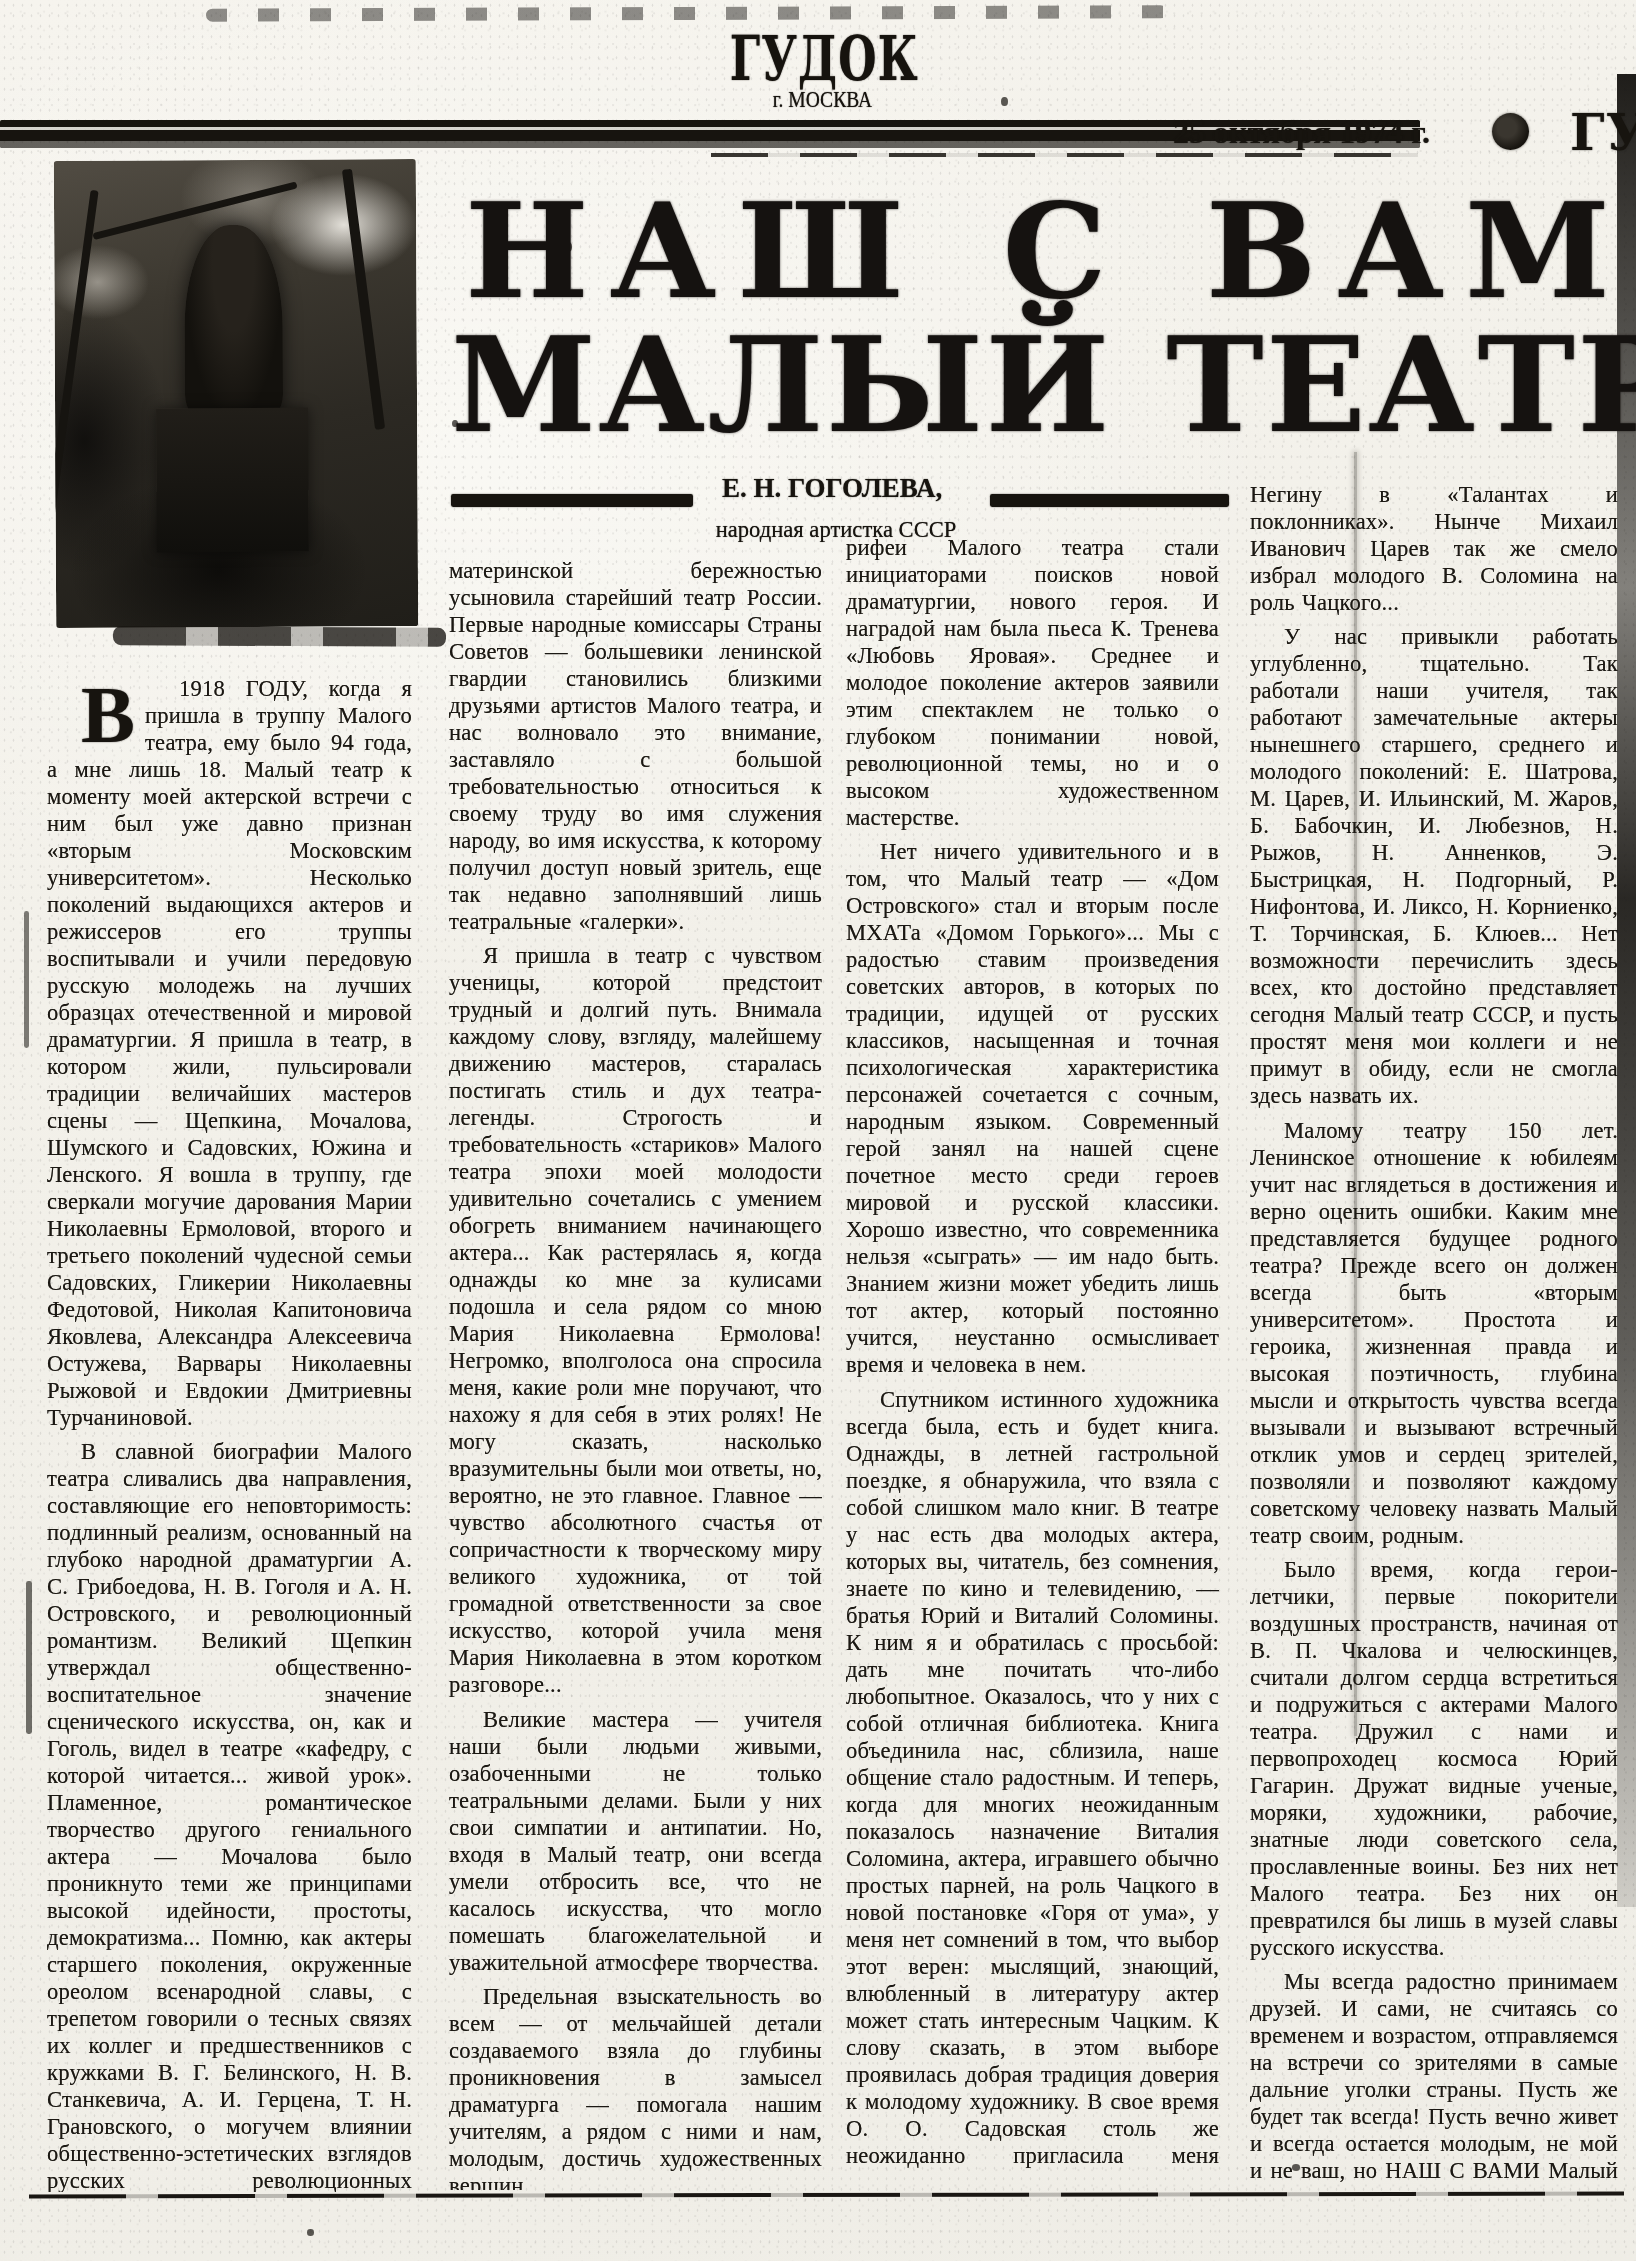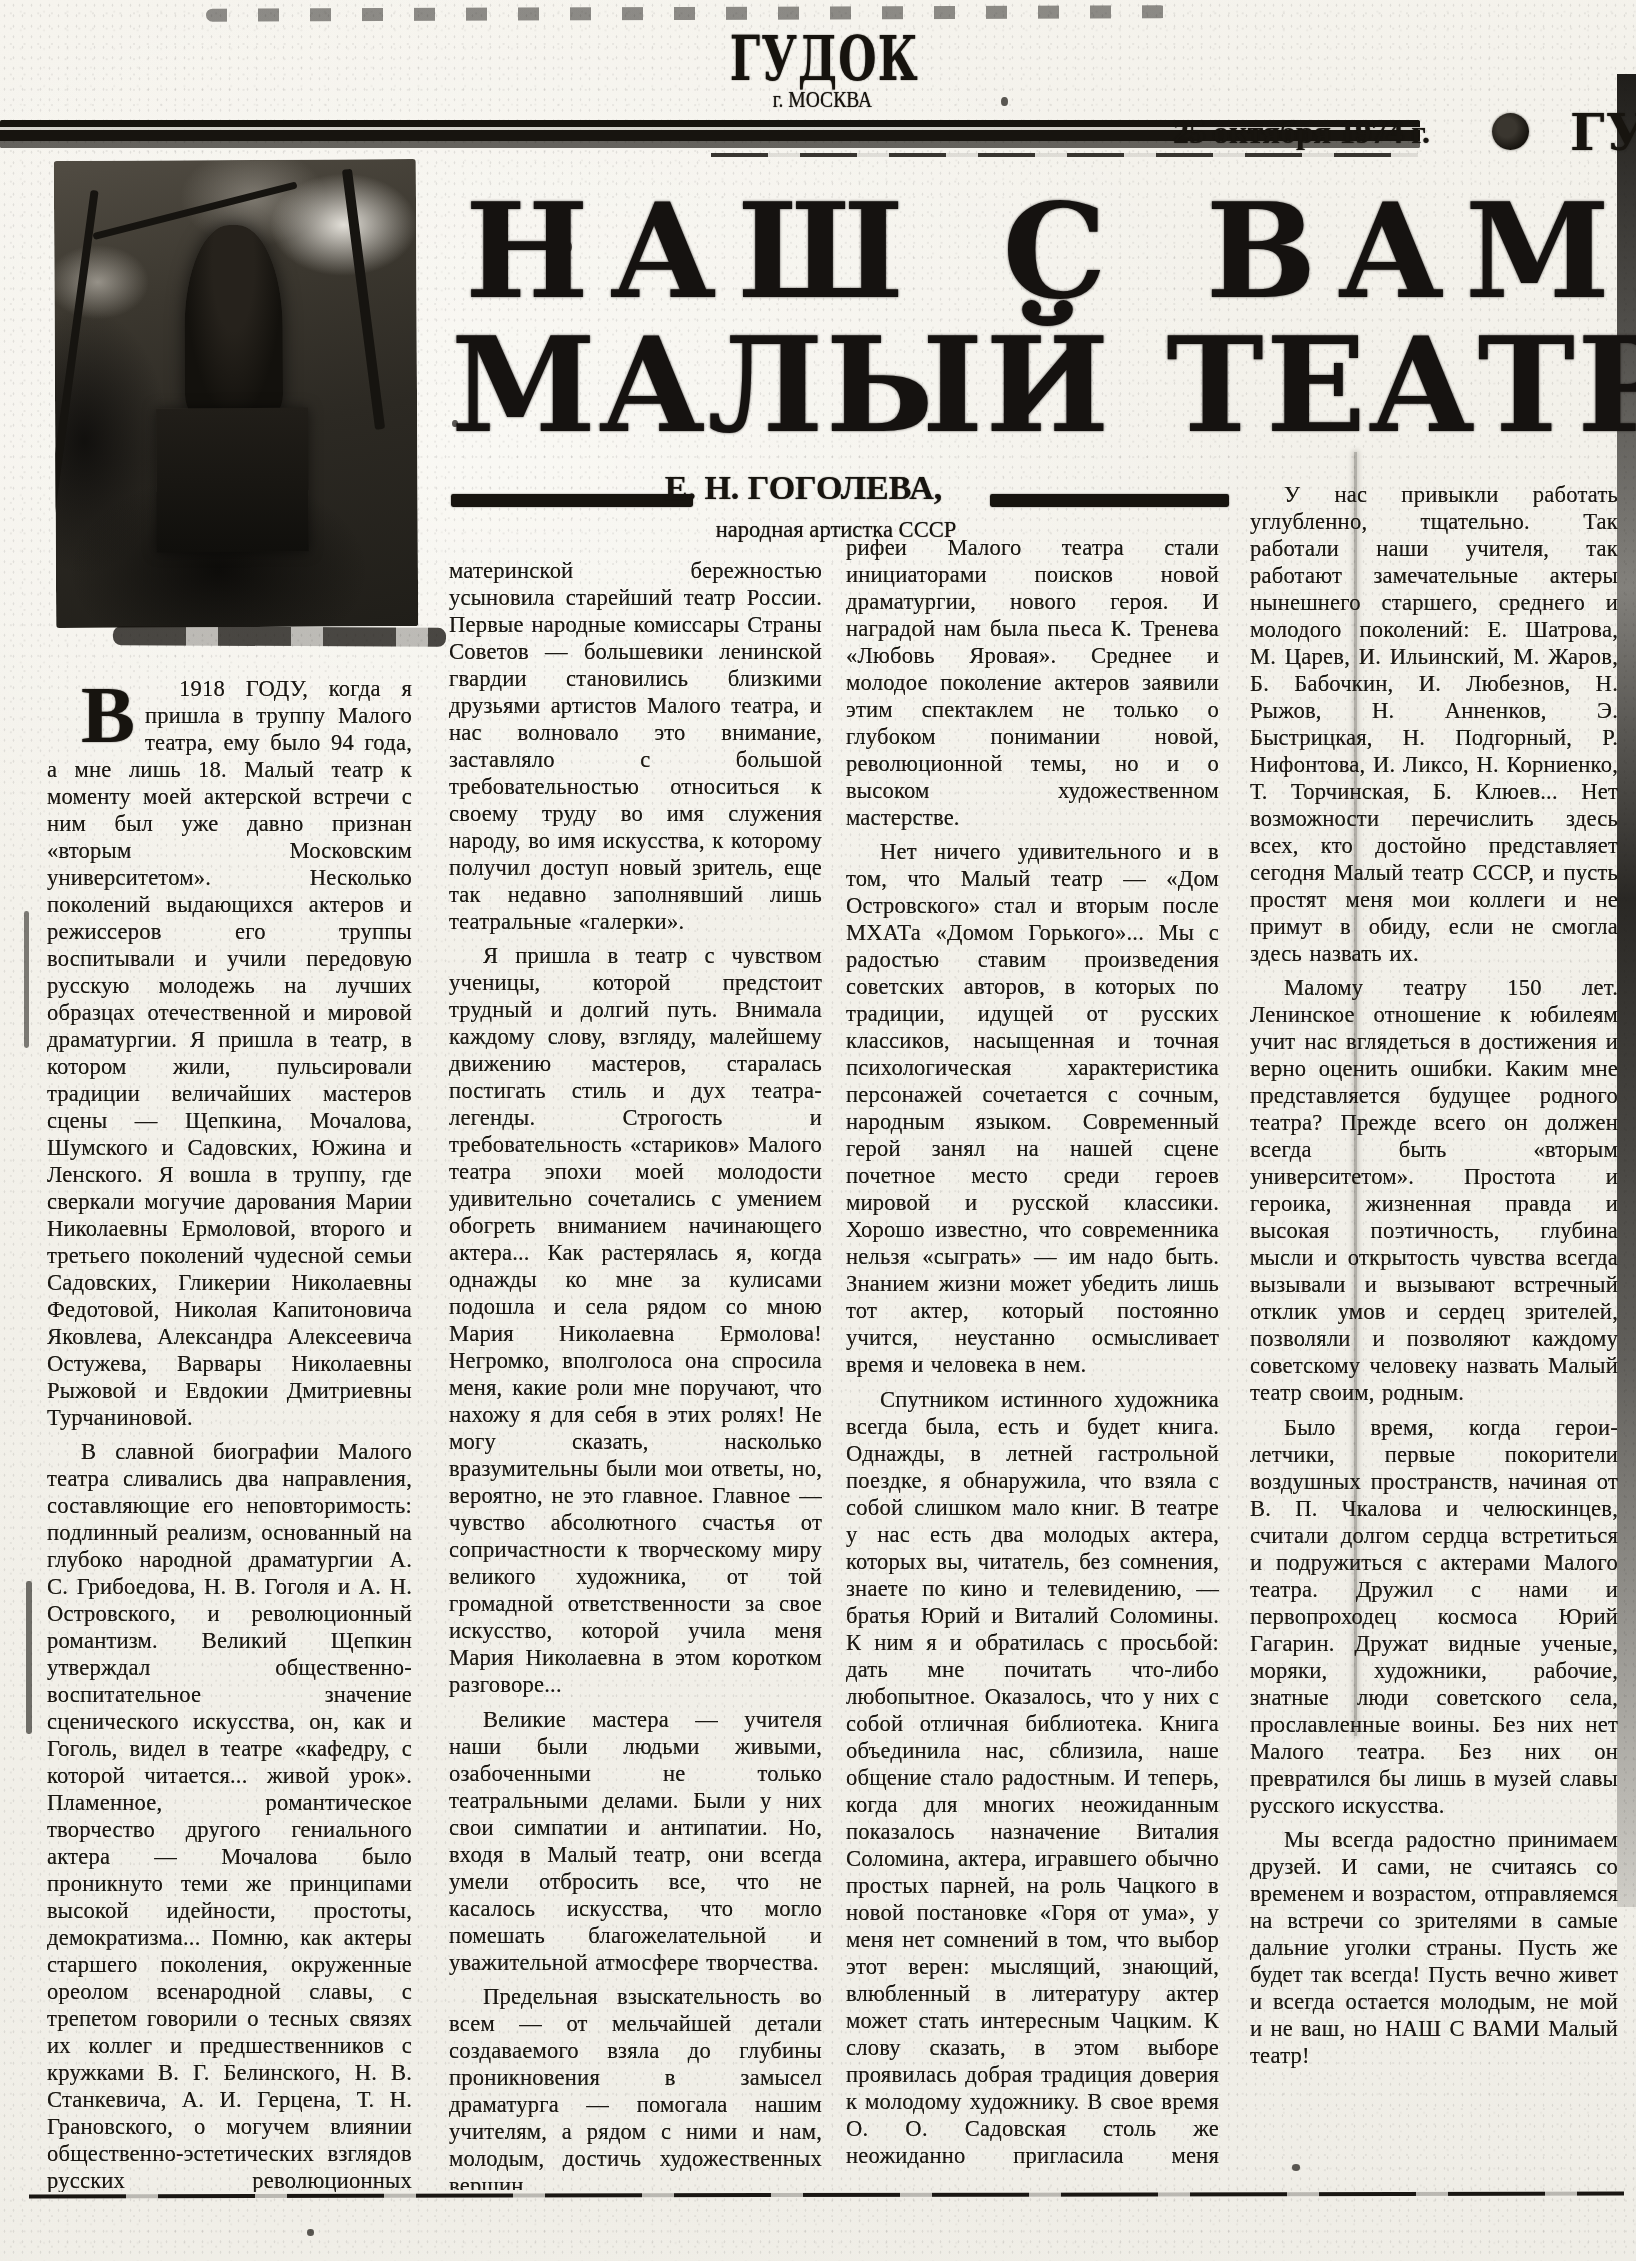--- a/index.html
+++ b/index.html
@@ -71,22 +71,22 @@
   .headline-1 { left:465px; top:186px; font-size:131px; line-height:131px;
     letter-spacing:21px; word-spacing:11.3px; }
   .headline-2 { left:451px; top:320px; font-size:131px; line-height:131px;
     letter-spacing:2.4px; word-spacing:6.5px; }
 
   
   .byline-rule { top:494px; height:13px; background:#17140f; border-radius:2.4px;
     box-shadow:0 0 1.6px rgba(23,20,15,.7); }
   .byline-rule-left { left:451px; width:242px; }
   .byline-rule-right { left:990px; width:239px; }
-  .byline-author { left:646px; top:470px; width:315px; text-align:center; font-weight:bold;
-    font-size:34px; line-height:36px; color:#17140f; white-space:nowrap;
+  .byline-author { left:722px; top:470px; width:315px; text-align:left; font-weight:bold;
+    font-size:27px; line-height:36px; color:#17140f; white-space:nowrap;
     text-shadow:0 0 1.2px rgba(23,20,15,.8); }
   .byline-role { left:646px; top:518px; width:380px; text-align:center; font-weight:normal;
     font-size:22.6px; line-height:24px; color:#17140f; text-shadow:0 0 0.8px rgba(23,20,15,.8); }
 
   
   .engraving { left:55px; top:160px; width:362px; height:467px; transform:rotate(-.3deg);
     border-radius:3.2px; overflow:hidden;
     background:
       radial-gradient(ellipse 105px 73px at 80% 14%, rgba(236,233,226,.95), rgba(236,233,226,0) 70%),
       radial-gradient(ellipse 73px 53px at 12% 26%, rgba(222,217,207,.55), transparent 70%),
@@ -173,20 +173,21 @@
 
   </div>
 
   <div class="col col-3">
     <p class="cont">рифеи Малого театра стали инициаторами поисков новой драматургии, нового героя. И наградой нам была пьеса К. Тренева «Любовь Яровая». Среднее и молодое поколение актеров заявили этим спектаклем не только о глубоком понимании новой, революционной темы, но и о высоком художественном мастерстве.</p>
     <p>Нет ничего удивительного и в том, что Малый театр — «Дом Островского» стал и вторым после МХАТа «Домом Горького»... Мы с радостью ставим произведения советских авторов, в которых по традиции, идущей от русских классиков, насыщенная и точная психологическая характеристика персонажей сочетается с сочным, народным языком. Современный герой занял на нашей сцене почетное место среди героев мировой и русской классики. Хорошо известно, что современника нельзя «сыграть» — им надо быть. Знанием жизни может убедить лишь тот актер, который постоянно учится, неустанно осмысливает время и человека в нем.</p>
     <p>Спутником истинного художника всегда была, есть и будет книга. Однажды, в летней гастрольной поездке, я обнаружила, что взяла с собой слишком мало книг. В театре у нас есть два молодых актера, которых вы, читатель, без сомнения, знаете по кино и телевидению, — братья Юрий и Виталий Соломины. К ним я и обратилась с просьбой: дать мне почитать что-либо любопытное. Оказалось, что у них с собой отличная библиотека. Книга объединила нас, сблизила, наше общение стало радостным. И теперь, когда для многих неожиданным показалось назначение Виталия Соломина, актера, игравшего обычно простых парней, на роль Чацкого в новой постановке «Горя от ума», у меня нет сомнений в том, что выбор этот верен: мыслящий, знающий, влюбленный в литературу актер может стать интересным Чацким. К слову сказать, в этом выборе проявилась добрая традиция доверия к молодому художнику. В свое время О. О. Садовская столь же неожиданно пригласила меня сыграть</p>
   </div>
 
   <div class="col col-4">
+    <p class="cont">Негину в «Талантах и поклонниках». Нынче Михаил Иванович Царев так же смело избрал молодого В. Соломина на роль Чацкого...</p>
     <p>У нас привыкли работать углубленно, тщательно. Так работали наши учителя, так работают замечательные актеры нынешнего старшего, среднего и молодого поколений: Е. Шатрова, М. Царев, И. Ильинский, М. Жаров, Б. Бабочкин, И. Любезнов, Н. Рыжов, Н. Анненков, Э. Быстрицкая, Н. Подгорный, Р. Нифонтова, И. Ликсо, Н. Корниенко, Т. Торчинская, Б. Клюев... Нет возможности перечислить здесь всех, кто достойно представляет сегодня Малый театр СССР, и пусть простят меня мои коллеги и не примут в обиду, если не смогла здесь назвать их.</p>
     <p>Малому театру 150 лет. Ленинское отношение к юбилеям учит нас вглядеться в достижения и верно оценить ошибки. Каким мне представляется будущее родного театра? Прежде всего он должен всегда быть «вторым университетом». Простота и героика, жизненная правда и высокая поэтичность, глубина мысли и открытость чувства всегда вызывали и вызывают встречный отклик умов и сердец зрителей, позволяли и позволяют каждому советскому человеку назвать Малый театр своим, родным.</p>
     <p>Было время, когда герои-летчики, первые покорители воздушных пространств, начиная от В. П. Чкалова и челюскинцев, считали долгом сердца встретиться и подружиться с актерами Малого театра. Дружил с нами и первопроходец космоса Юрий Гагарин. Дружат видные ученые, моряки, художники, рабочие, знатные люди советского села, прославленные воины. Без них нет Малого театра. Без них он превратился бы лишь в музей славы русского искусства.</p>
     <p>Мы всегда радостно принимаем друзей. И сами, не считаясь со временем и возрастом, отправляемся на встречи со зрителями в самые дальние уголки страны. Пусть же будет так всегда! Пусть вечно живет и всегда остается молодым, не мой и не ваш, но НАШ С ВАМИ Малый театр!</p>
   </div>
 
   <div class="abs bottom-rule"></div>
 
 </div>
 

